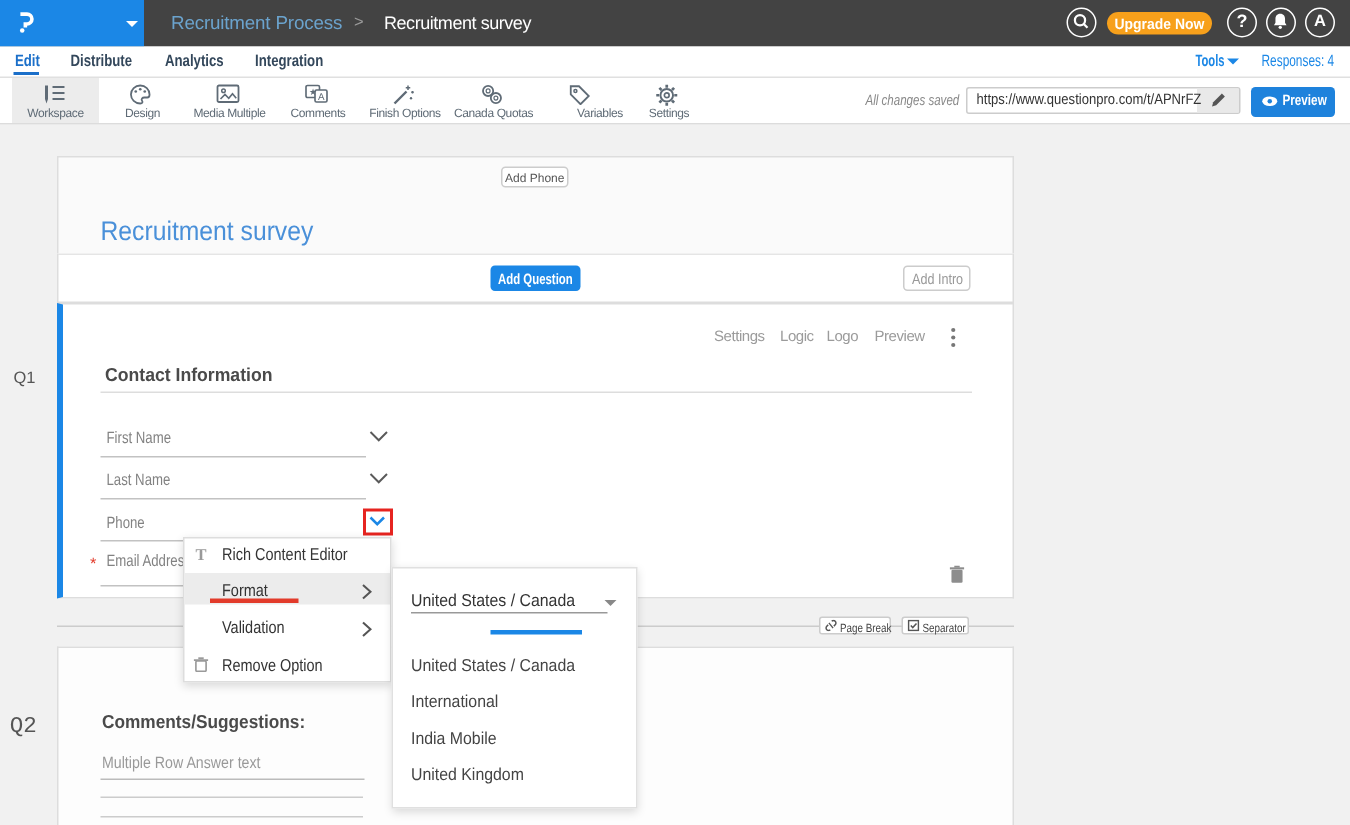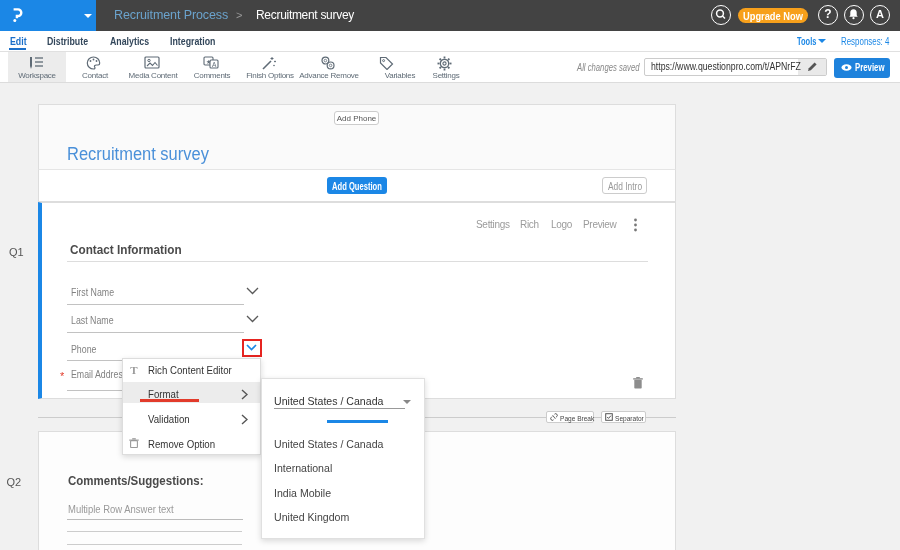--- a/index.html
+++ b/index.html
@@ -67,29 +67,29 @@
     </div>
     <div class="abs" style="left: -3px; top: 71px; width: 80px; text-align: center; color: rgb(95, 107, 118); font-size: 8px; letter-spacing: -0.25px; white-space: nowrap;">Workspace</div>
     <div class="abs" style="left: 86px; top: 56px;">
       <svg width="15" height="14" viewBox="0 0 15 14">
         <path d="M7.5 1 a6.2 6 0 1 0 0 12 c1.5 0 1.8-1 1.2-1.8 c-.8-1 .2-2.2 1.5-2.2 l2 0 c1 0 1.5-.7 1.5-2 a6.2 6 0 0 0 -6.2-6 z" fill="none" stroke="#5f6b76" stroke-width="1.2"></path>
         <circle cx="4.5" cy="5" r="0.9" fill="#5f6b76"></circle>
         <circle cx="7.5" cy="3.5" r="0.9" fill="#5f6b76"></circle>
         <circle cx="10.5" cy="5" r="0.9" fill="#5f6b76"></circle>
       </svg>
     </div>
-    <div class="abs" style="left: 55px; top: 71px; width: 80px; text-align: center; color: rgb(95, 107, 118); font-size: 8px; letter-spacing: -0.25px; white-space: nowrap;">Contact</div>
+    <div class="abs" style="left: 55px; top: 71px; width: 80px; text-align: center; color: rgb(95, 107, 118); font-size: 8px; letter-spacing: -0.25px; white-space: nowrap;">Design</div>
     <div class="abs" style="left: 144px; top: 56px;">
       <svg width="16" height="13" viewBox="0 0 16 13">
         <rect x="1" y="1" width="14" height="11" rx="1" fill="none" stroke="#5f6b76" stroke-width="1.2"></rect>
         <circle cx="5" cy="4.5" r="1.2" fill="none" stroke="#5f6b76" stroke-width="1"></circle>
         <path d="M3 10 l3-3 l2.5 2.5 l2.5-3 l2.5 3" fill="none" stroke="#5f6b76" stroke-width="1.1"></path>
       </svg>
     </div>
-    <div class="abs" style="left: 113px; top: 71px; width: 80px; text-align: center; color: rgb(95, 107, 118); font-size: 8px; letter-spacing: -0.25px; white-space: nowrap;">Media Content</div>
+    <div class="abs" style="left: 113px; top: 71px; width: 80px; text-align: center; color: rgb(95, 107, 118); font-size: 8px; letter-spacing: -0.25px; white-space: nowrap;">Media Multiple</div>
     <div class="abs" style="left: 203px; top: 56px;">
       <svg width="16" height="13" viewBox="0 0 16 13">
         <rect x="1" y="1" width="9" height="8" rx="1" fill="none" stroke="#5f6b76" stroke-width="1.1"></rect>
         <rect x="7" y="4" width="8" height="8" rx="1" fill="#fff" stroke="#5f6b76" stroke-width="1.1"></rect>
         <text x="3" y="7.5" font-size="6" fill="#5f6b76" font-family="Liberation Sans">★</text>
         <text x="9" y="10.5" font-size="6.5" fill="#5f6b76" font-family="Liberation Sans">A</text>
       </svg>
     </div>
     <div class="abs" style="left: 172px; top: 71px; width: 80px; text-align: center; color: rgb(95, 107, 118); font-size: 8px; letter-spacing: -0.25px; white-space: nowrap;">Comments</div>
     <div class="abs" style="left: 261px; top: 56px;">
@@ -104,21 +104,21 @@
     </div>
     <div class="abs" style="left: 230px; top: 71px; width: 80px; text-align: center; color: rgb(95, 107, 118); font-size: 8px; letter-spacing: -0.25px; white-space: nowrap;">Finish Options</div>
     <div class="abs" style="left: 320px; top: 56px;">
       <svg width="16" height="14" viewBox="0 0 16 14">
         <circle cx="5.4" cy="4.6" r="3.4" fill="none" stroke="#5f6b76" stroke-width="1.2"></circle>
         <circle cx="5.4" cy="4.6" r="1.3" fill="none" stroke="#5f6b76" stroke-width="0.8"></circle>
         <circle cx="10.6" cy="9.4" r="3.4" fill="none" stroke="#5f6b76" stroke-width="1.2"></circle>
         <circle cx="10.6" cy="9.4" r="1.3" fill="none" stroke="#5f6b76" stroke-width="0.8"></circle>
       </svg>
     </div>
-    <div class="abs" style="left: 289px; top: 71px; width: 80px; text-align: center; color: rgb(95, 107, 118); font-size: 8px; letter-spacing: -0.25px; white-space: nowrap;">Advance Remove</div>
+    <div class="abs" style="left: 289px; top: 71px; width: 80px; text-align: center; color: rgb(95, 107, 118); font-size: 8px; letter-spacing: -0.25px; white-space: nowrap;">Canada Quotas</div>
     <div class="abs" style="left: 379px; top: 56px;">
       <svg width="15" height="14" viewBox="0 0 15 14">
         <path d="M1.5 1.5 l5.5 0 l6.5 6.5 l-5.5 5.5 l-6.5-6.5 z" fill="none" stroke="#5f6b76" stroke-width="1.2"></path>
         <circle cx="4.6" cy="4.6" r="1" fill="none" stroke="#5f6b76" stroke-width="1"></circle>
       </svg>
     </div>
     <div class="abs" style="left: 360px; top: 71px; width: 80px; text-align: center; color: rgb(95, 107, 118); font-size: 8px; letter-spacing: -0.25px; white-space: nowrap;">Variables</div>
     <div class="abs" style="left: 437px; top: 56px;">
       <svg width="15" height="15" viewBox="0 0 15 15">
         <circle cx="7.5" cy="7.5" r="4.2" fill="none" stroke="#5f6b76" stroke-width="1.3"></circle>
@@ -162,21 +162,21 @@
 <div class="abs" style="left:67px;top:144px;color:#4a90d9;font-size:18px;transform:scaleX(0.915);transform-origin:0 0;">Recruitment survey</div>
 <div class="abs" style="left:327px;top:177px;width:60px;height:17px;background:#1b87e6;border-radius:3px;"></div>
 <div class="abs" style="left:332px;top:181px;color:#fff;font-size:10px;font-weight:bold;transform:scaleX(0.76);transform-origin:0 0;white-space:nowrap;">Add Question</div>
 <div class="abs" style="left:602px;top:177px;width:45px;height:17px;background:#fff;border:1px solid #ccc;border-radius:3px;"></div>
 <div class="abs" style="left:608px;top:181px;color:#999;font-size:10px;transform:scaleX(0.84);transform-origin:0 0;white-space:nowrap;">Add Intro</div>
 
 <div class="abs" style="left:38px;top:202px;width:638px;height:197px;background:#fff;border:1px solid #ddd;border-left:4px solid #1b87e6;"></div>
 <div class="abs" style="left:9px;top:246px;color:#555;font-size:11px;">Q1</div>
 
 <div class="abs" style="left:476px;top:219px;color:#9b9b9b;font-size:10px;letter-spacing:-0.3px;">Settings</div>
-<div class="abs" style="left:520px;top:219px;color:#9b9b9b;font-size:10px;letter-spacing:-0.3px;">Rich</div>
+<div class="abs" style="left:520px;top:219px;color:#9b9b9b;font-size:10px;letter-spacing:-0.3px;">Logic</div>
 <div class="abs" style="left:551px;top:219px;color:#9b9b9b;font-size:10px;letter-spacing:-0.3px;">Logo</div>
 <div class="abs" style="left:583px;top:219px;color:#9b9b9b;font-size:10px;letter-spacing:-0.3px;">Preview</div>
 <div class="abs" style="left:632.5px;top:218px;">
     <svg width="5" height="14" viewBox="0 0 5 14">
       <circle cx="2.5" cy="2" r="1.4" fill="#777"></circle>
       <circle cx="2.5" cy="7" r="1.4" fill="#777"></circle>
       <circle cx="2.5" cy="12" r="1.4" fill="#777"></circle>
     </svg>
   </div>
 
@@ -226,21 +226,21 @@
 <div class="abs" style="left:601px;top:411px;width:45px;height:12px;background:#fff;border:1px solid #ccc;border-radius:2px;"></div>
 <div class="abs" style="left:605px;top:413px;">
     <svg width="8" height="8" viewBox="0 0 8 8">
       <rect x="0.7" y="0.7" width="6.6" height="6.6" fill="none" stroke="#555" stroke-width="1"></rect>
       <polyline points="2.2,4 3.5,5.4 6,2.6" fill="none" stroke="#555" stroke-width="1"></polyline>
     </svg>
   </div>
 <div class="abs" style="left:615px;top:414px;color:#444;font-size:8px;transform:scaleX(0.82);transform-origin:0 0;">Separator</div>
 
 <div class="abs" style="left:38px;top:431px;width:638px;height:119px;background:#fdfdfd;border:1px solid #ddd;border-bottom:none;"></div>
-<div class="abs" style="left:6.5px;top:476px;color:#555;font-size:11px;">Q2</div>
+<div class="abs" style="left:6.5px;top:476px;color:#555;font-size:15px;font-family:Liberation Mono, monospace;">Q2</div>
 <div class="abs" style="left:68px;top:473.5px;color:#4a4a4a;font-size:12.5px;font-weight:bold;transform:scaleX(0.92);transform-origin:0 0;white-space:nowrap;">Comments/Suggestions:</div>
 <div class="abs" style="left:68px;top:503px;color:#999;font-size:11px;transform:scaleX(0.86);transform-origin:0 0;white-space:nowrap;">Multiple Row Answer text</div>
 <div class="abs" style="left:66.5px;top:518.5px;width:176px;height:1px;background:#bbb;"></div>
 <div class="abs" style="left:67px;top:531px;width:175px;height:1px;background:#ccc;"></div>
 <div class="abs" style="left:67px;top:544px;width:175px;height:1px;background:#ccc;"></div>
 
 <div class="abs" style="left:241.5px;top:338.5px;width:20px;height:18px;border:2.5px solid #e62420;background:#fff;">
   <svg width="11" height="7" viewBox="0 0 11 7" style="margin:3px 0 0 2px;">
       <polyline points="1,1 5.5,5.5 10,1" fill="none" stroke="#1b87e6" stroke-width="1.7"></polyline>
     </svg>

